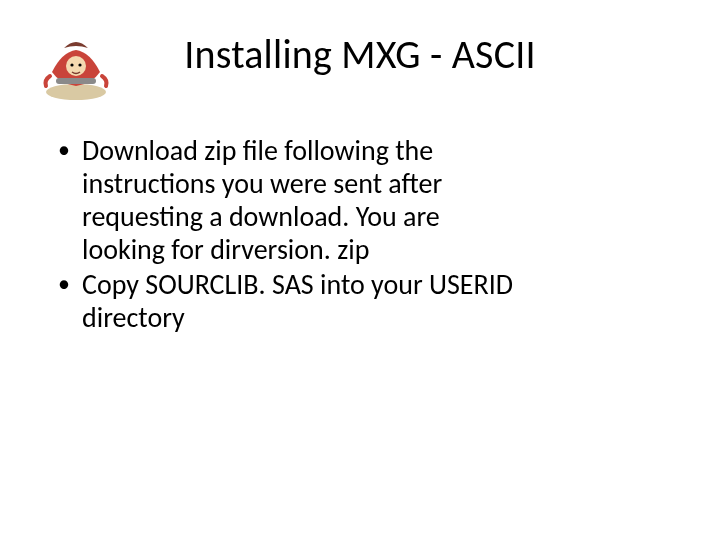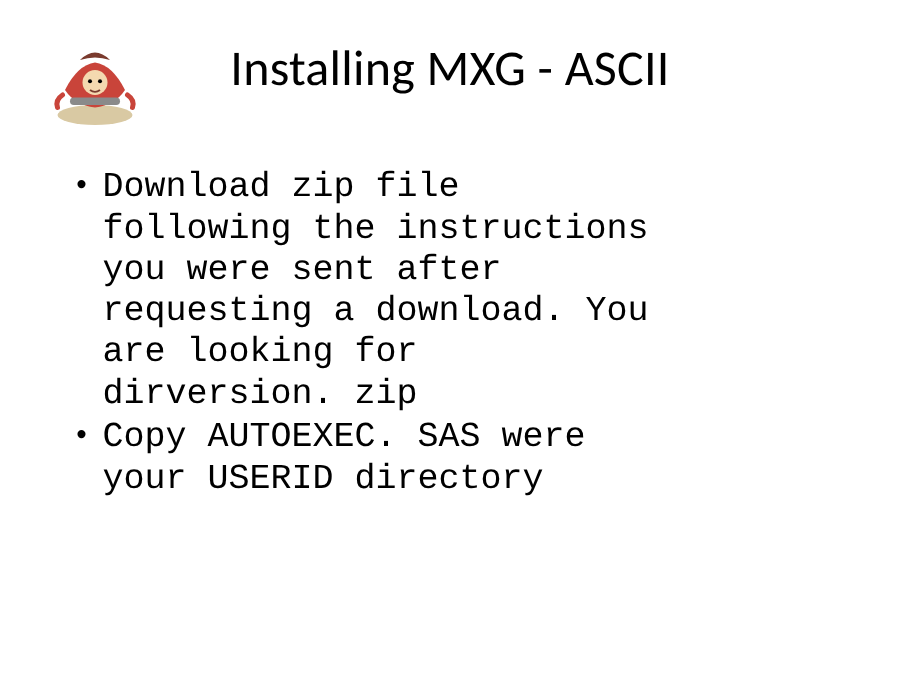--- a/index.html
+++ b/index.html
@@ -45,21 +45,20 @@
   }
   ul {
     list-style: none;
     padding: 0;
     margin: 0;
   }
   li {
     position: relative;
     padding-left: 30px;
     margin-bottom: 2px;
-    font-family: Liberation Mono, monospace;
   }
   li::before {
     content: "•";
     position: absolute;
     left: 6px;
     top: 0;
     font-size: 24px;
     line-height: 1.35;
   }
 </style>
@@ -81,17 +80,17 @@
       <path d="M18 44 Q12 48 14 54" stroke="#c9443a" stroke-width="4" fill="none" stroke-linecap="round"></path>
       <path d="M70 44 Q76 48 74 54" stroke="#c9443a" stroke-width="4" fill="none" stroke-linecap="round"></path>
     </svg>
   </div>
 
   <div class="title">Installing MXG - ASCII</div>
 
   <div class="bullets">
     <ul>
       <li>Download zip file following the instructions you were sent after requesting a download. You are looking for dirversion. zip</li>
-      <li>Copy AUTOEXEC. SAS were your USERID directory</li>
+      <li>Copy SOURCLIB. SAS into your USERID directory</li>
     </ul>
   </div>
 
 </div>
 
 </body></html>

